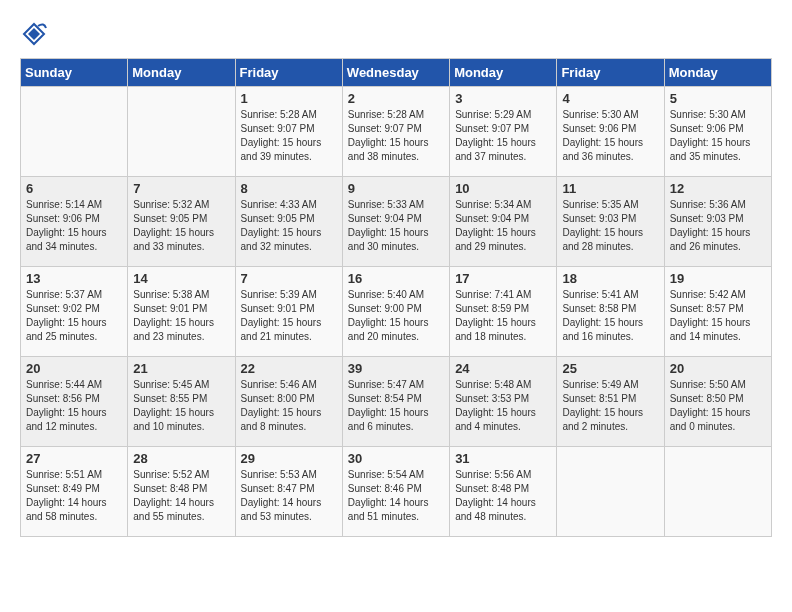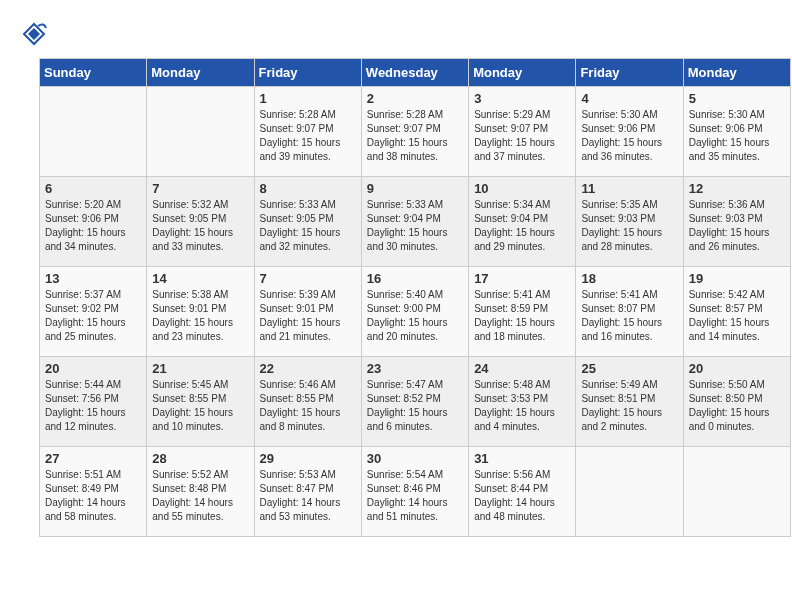--- a/index.html
+++ b/index.html
@@ -45,21 +45,20 @@
       line-height: 1.1;
     }
     .location {
       font-size: 15px;
       color: #333;
     }
     table {
       width: 100%;
       border-collapse: collapse;
       table-layout: fixed;
-      margin-left: 19px;
     }
     thead tr th {
       background-color: #2255aa;
       color: #fff;
       font-size: 13px;
       padding: 6px 4px;
       text-align: left;
       border: 1px solid #ccc;
     }
     tbody tr td {
@@ -156,33 +155,33 @@
         <td>
           <span class="day-number">5</span>
           <div class="day-detail">Sunrise: 5:30 AM
 Sunset: 9:06 PM
 Daylight: 15 hours and 35 minutes.</div>
         </td>
       </tr>
       <tr>
         <td>
           <span class="day-number">6</span>
-          <div class="day-detail">Sunrise: 5:20 AM
+          <div class="day-detail">Sunrise: 5:14 AM
 Sunset: 9:06 PM
 Daylight: 15 hours and 34 minutes.</div>
         </td>
         <td>
           <span class="day-number">7</span>
           <div class="day-detail">Sunrise: 5:32 AM
 Sunset: 9:05 PM
 Daylight: 15 hours and 33 minutes.</div>
         </td>
         <td>
           <span class="day-number">8</span>
-          <div class="day-detail">Sunrise: 5:33 AM
+          <div class="day-detail">Sunrise: 4:33 AM
 Sunset: 9:05 PM
 Daylight: 15 hours and 32 minutes.</div>
         </td>
         <td>
           <span class="day-number">9</span>
           <div class="day-detail">Sunrise: 5:33 AM
 Sunset: 9:04 PM
 Daylight: 15 hours and 30 minutes.</div>
         </td>
         <td>
@@ -224,60 +223,60 @@
 Daylight: 15 hours and 21 minutes.</div>
         </td>
         <td>
           <span class="day-number">16</span>
           <div class="day-detail">Sunrise: 5:40 AM
 Sunset: 9:00 PM
 Daylight: 15 hours and 20 minutes.</div>
         </td>
         <td>
           <span class="day-number">17</span>
-          <div class="day-detail">Sunrise: 5:41 AM
+          <div class="day-detail">Sunrise: 7:41 AM
 Sunset: 8:59 PM
 Daylight: 15 hours and 18 minutes.</div>
         </td>
         <td>
           <span class="day-number">18</span>
           <div class="day-detail">Sunrise: 5:41 AM
-Sunset: 8:07 PM
+Sunset: 8:58 PM
 Daylight: 15 hours and 16 minutes.</div>
         </td>
         <td>
           <span class="day-number">19</span>
           <div class="day-detail">Sunrise: 5:42 AM
 Sunset: 8:57 PM
 Daylight: 15 hours and 14 minutes.</div>
         </td>
       </tr>
       <tr>
         <td>
           <span class="day-number">20</span>
           <div class="day-detail">Sunrise: 5:44 AM
-Sunset: 7:56 PM
+Sunset: 8:56 PM
 Daylight: 15 hours and 12 minutes.</div>
         </td>
         <td>
           <span class="day-number">21</span>
           <div class="day-detail">Sunrise: 5:45 AM
 Sunset: 8:55 PM
 Daylight: 15 hours and 10 minutes.</div>
         </td>
         <td>
           <span class="day-number">22</span>
           <div class="day-detail">Sunrise: 5:46 AM
-Sunset: 8:55 PM
+Sunset: 8:00 PM
 Daylight: 15 hours and 8 minutes.</div>
         </td>
         <td>
-          <span class="day-number">23</span>
+          <span class="day-number">39</span>
           <div class="day-detail">Sunrise: 5:47 AM
-Sunset: 8:52 PM
+Sunset: 8:54 PM
 Daylight: 15 hours and 6 minutes.</div>
         </td>
         <td>
           <span class="day-number">24</span>
           <div class="day-detail">Sunrise: 5:48 AM
 Sunset: 3:53 PM
 Daylight: 15 hours and 4 minutes.</div>
         </td>
         <td>
           <span class="day-number">25</span>
@@ -313,20 +312,20 @@
         </td>
         <td>
           <span class="day-number">30</span>
           <div class="day-detail">Sunrise: 5:54 AM
 Sunset: 8:46 PM
 Daylight: 14 hours and 51 minutes.</div>
         </td>
         <td>
           <span class="day-number">31</span>
           <div class="day-detail">Sunrise: 5:56 AM
-Sunset: 8:44 PM
+Sunset: 8:48 PM
 Daylight: 14 hours and 48 minutes.</div>
         </td>
         <td></td>
         <td></td>
       </tr>
     </tbody>
 </table>
 
 </body></html>

